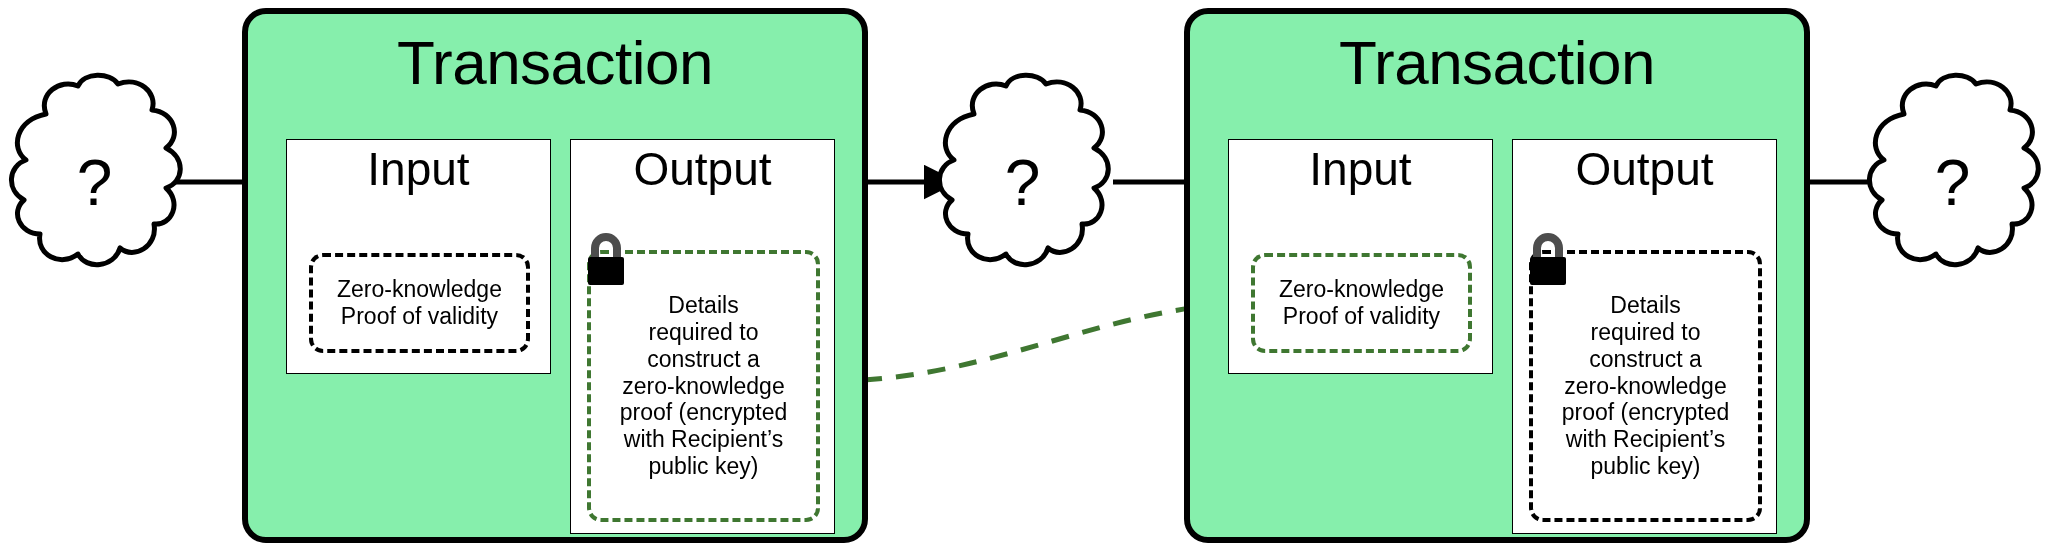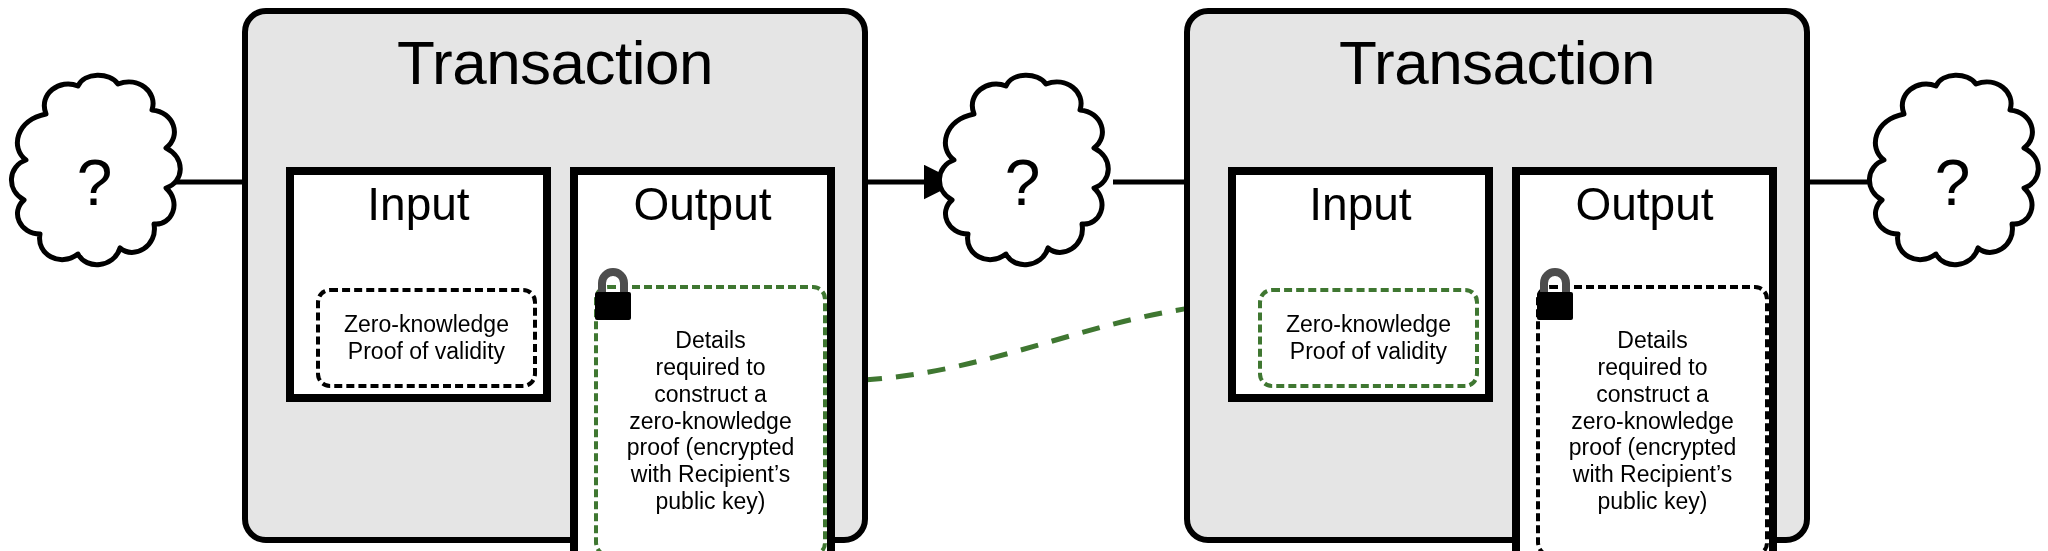--- a/index.html
+++ b/index.html
@@ -11,42 +11,41 @@
     height:551px;
     background:#ffffff;
     overflow:hidden;
   }
 
   
   .txn{
     position:absolute;
     border:6px solid #000000;
     border-radius:24px;
-    background:#e5e5e5;
+    background:#86efac;
     box-sizing:border-box;
   }
   .txn-title{
     position:absolute;
     left:0;right:0;
     top:18px;
     text-align:center;
     font-size:62px;
     line-height:1.0;
     color:#000000;
     font-weight:400;
     letter-spacing:-0.5px;
   }
 
   
   .io-box{
     position:absolute;
-    border:8px solid #000000;
+    border:1px solid #000000;
     background:#ffffff;
     box-sizing:border-box;
-    margin-top:28px;
   }
   .io-title{
     position:absolute;
     left:0;right:0;
     top:6px;
     text-align:center;
     font-size:46px;
     line-height:1.0;
     color:#000000;
   }

